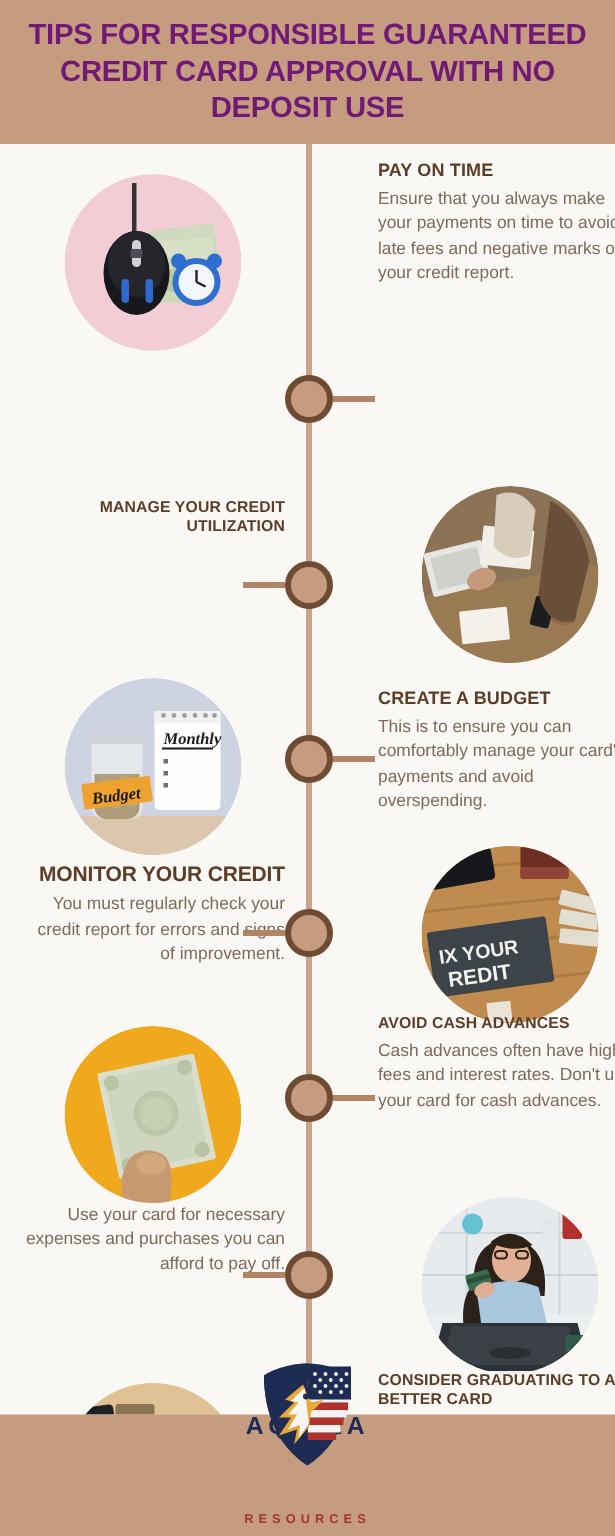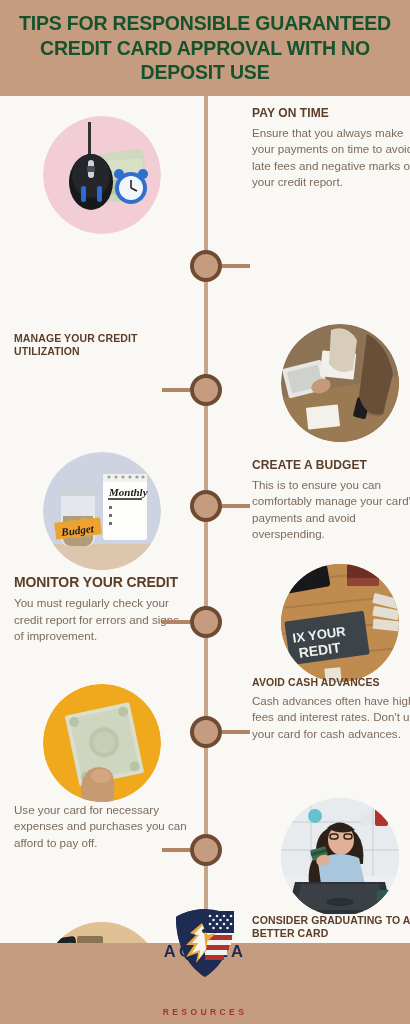--- a/index.html
+++ b/index.html
@@ -16,21 +16,21 @@
   
   .header {
     background: #c69c80;
     height: 96px;
     display: flex;
     align-items: center;
     justify-content: center;
     padding: 0 14px;
   }
   .header-title {
-    color: #14532d;
+    color: #701a75;
     font-size: 19.5px;
     font-weight: bold;
     line-height: 1.28;
     text-align: center;
     letter-spacing: -0.2px;
     text-transform: uppercase;
   }
 
   
   .board {
@@ -62,21 +62,21 @@
     position: absolute;
     height: 4px;
     background: #b08465;
     z-index: 2;
   }
   .connector.to-right { left: 222px; width: 28px; }
   .connector.to-left  { left: 162px; width: 28px; }
 
   
   .block { position: absolute; width: 176px; }
-  .block.left  { left: 14px;  text-align: left; }
+  .block.left  { left: 14px;  text-align: right; }
   .block.right { left: 252px; text-align: left; }
 
   .photo {
     width: 118px;
     height: 118px;
     border-radius: 50%;
     overflow: hidden;
     position: relative;
     margin-bottom: 8px;
   }

